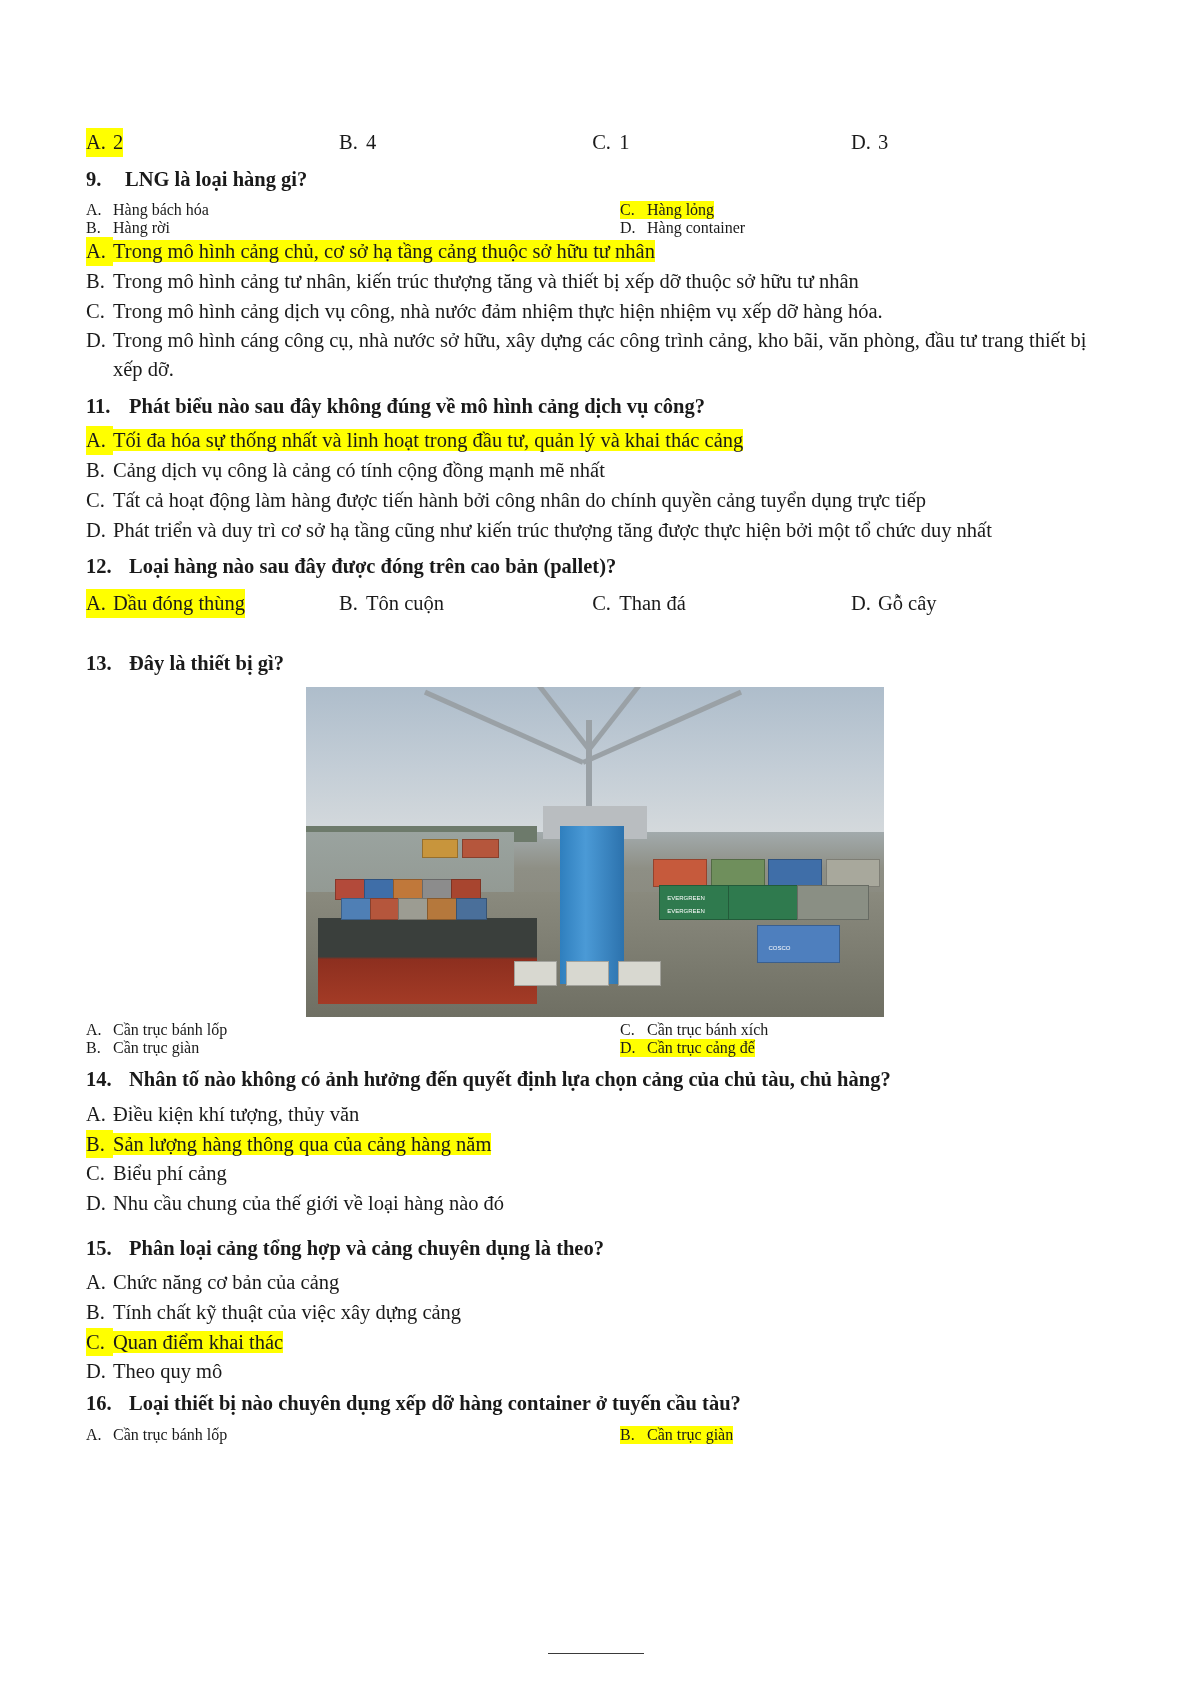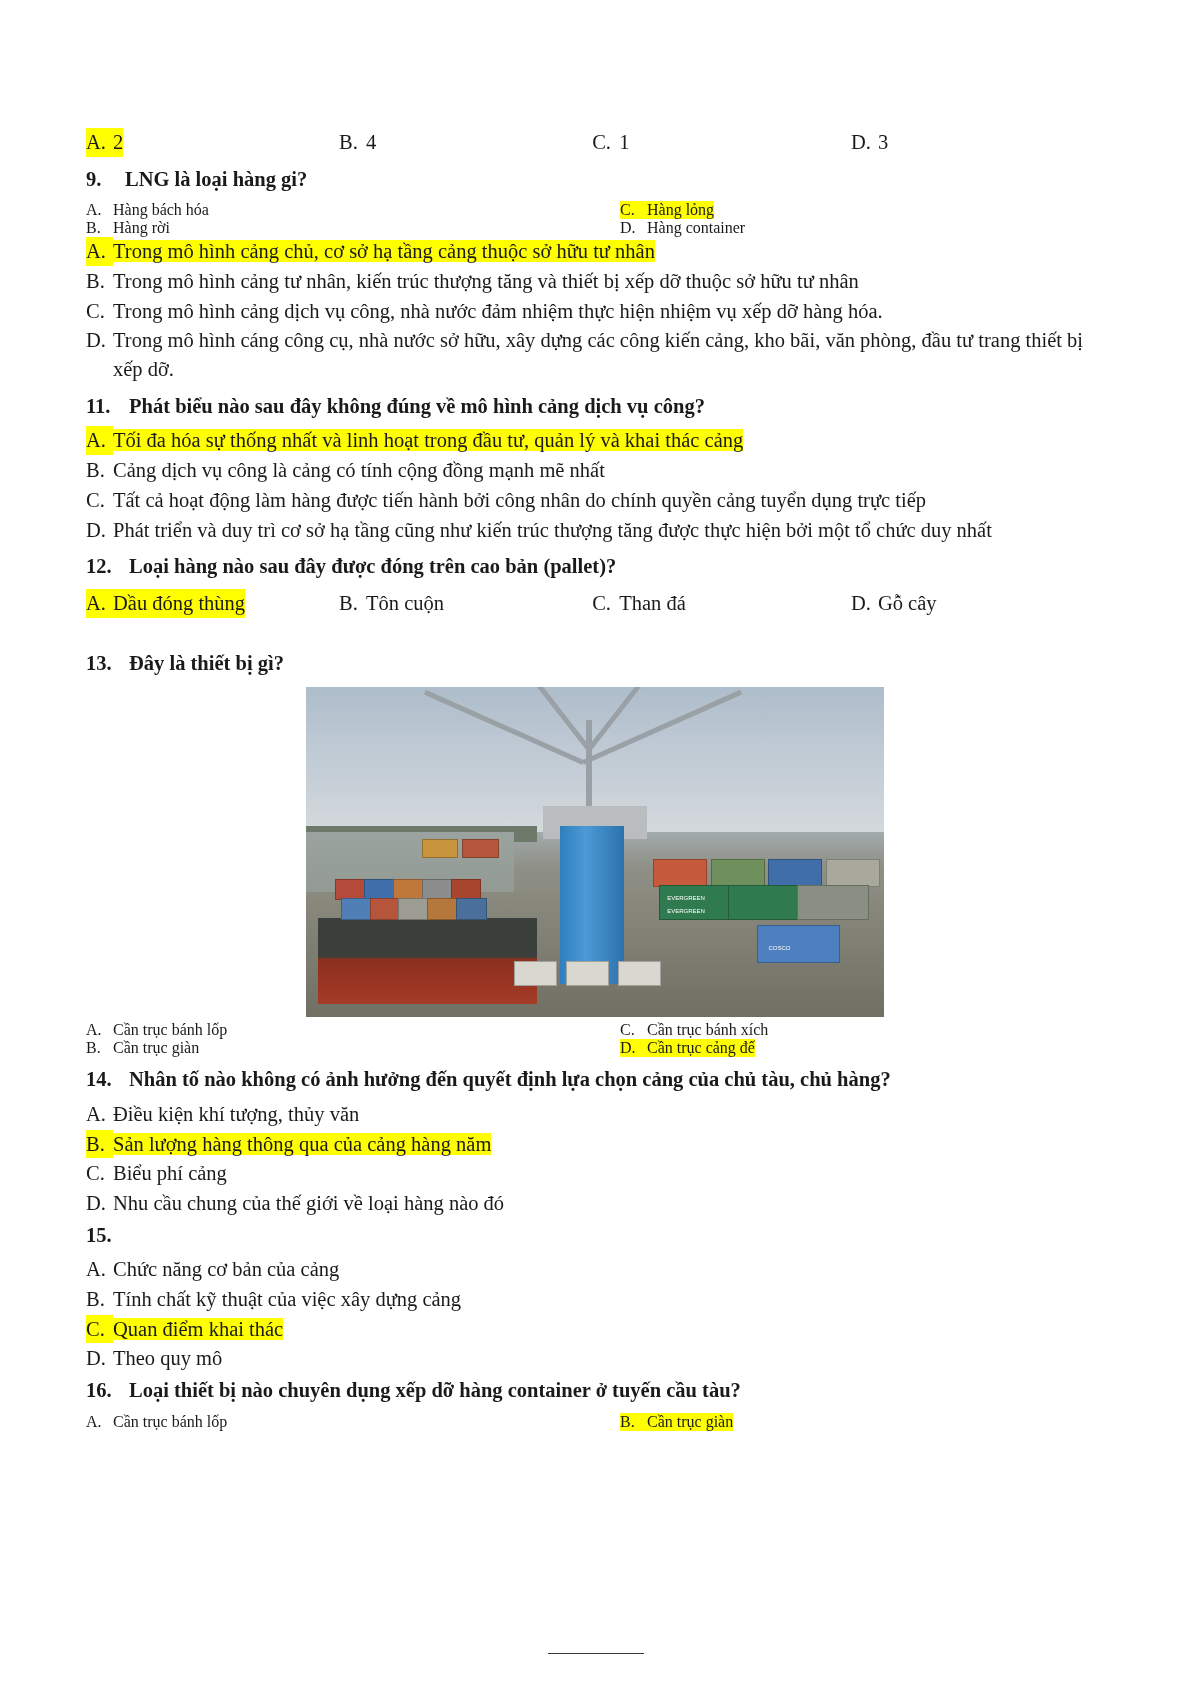--- a/index.html
+++ b/index.html
@@ -231,21 +231,21 @@
       <div class="full-ans">
         <span class="lab">B.</span>
         <span class="txt">Trong mô hình cảng tư nhân, kiến trúc thượng tăng và thiết bị xếp dỡ thuộc sở hữu tư nhân</span>
       </div>
       <div class="full-ans">
         <span class="lab">C.</span>
         <span class="txt">Trong mô hình cảng dịch vụ công, nhà nước đảm nhiệm thực hiện nhiệm vụ xếp dỡ hàng hóa.</span>
       </div>
       <div class="full-ans">
         <span class="lab">D.</span>
-        <span class="txt">Trong mô hình cáng công cụ, nhà nước sở hữu, xây dựng các công kiến cảng, kho bãi, văn phòng, đầu tư trang thiết bị xếp dỡ.</span>
+        <span class="txt">Trong mô hình cáng công cụ, nhà nước sở hữu, xây dựng các công trình cảng, kho bãi, văn phòng, đầu tư trang thiết bị xếp dỡ.</span>
       </div>
     </div>
 
     <div class="q indent-num">
       <span class="qnum">11.</span>
       <span>Phát biểu nào sau đây không đúng về mô hình cảng dịch vụ công?</span>
     </div>
     <div class="stack">
       <div class="full-ans">
         <span class="lab hl">A.</span>
@@ -390,22 +390,23 @@
       <div class="full-ans">
         <span class="lab">C.</span>
         <span class="txt">Biểu phí cảng</span>
       </div>
       <div class="full-ans">
         <span class="lab">D.</span>
         <span class="txt">Nhu cầu chung của thế giới về loại hàng nào đó</span>
       </div>
     </div>
 
-    <div class="q indent-num" style="margin-top:4px;font-family:Liberation Serif, serif;">
+    <div class="q indent-num" style="margin-top:17px;font-family:Liberation Serif, serif;">
       <span class="qnum">15.</span>
+      <span>Phân loại cảng tổng hợp và cảng chuyên dụng là theo?</span>
     </div>
     <div class="stack">
       <div class="full-ans">
         <span class="lab">A.</span>
         <span class="txt">Chức năng cơ bản của cảng</span>
       </div>
       <div class="full-ans">
         <span class="lab">B.</span>
         <span class="txt">Tính chất kỹ thuật của việc xây dựng cảng</span>
       </div>

